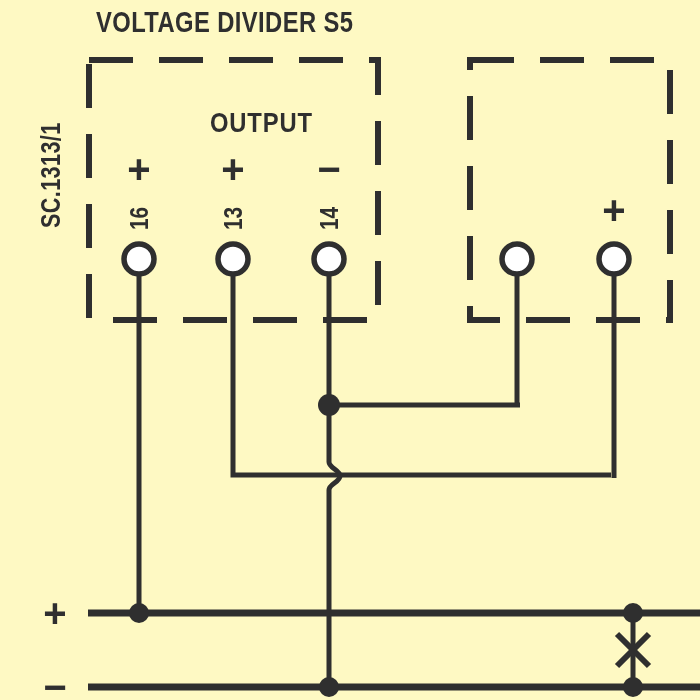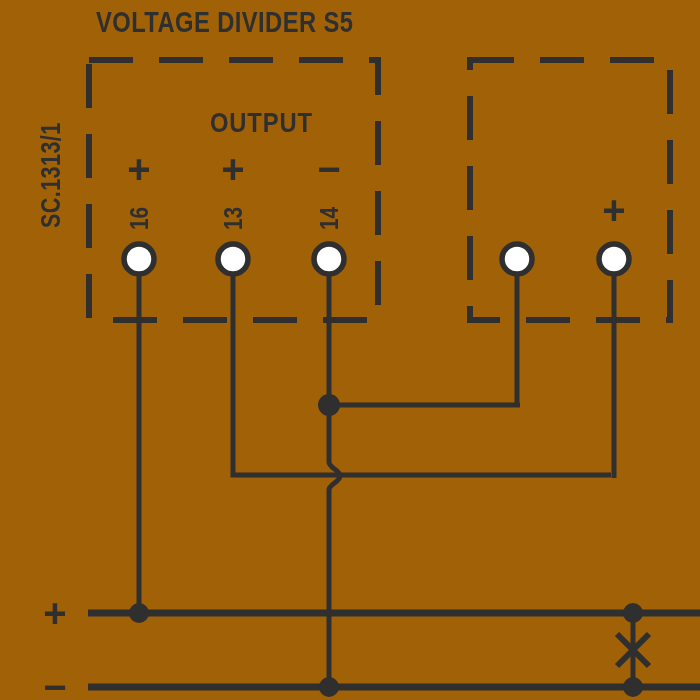--- a/index.html
+++ b/index.html
@@ -8,21 +8,21 @@
     padding: 0;
     background: #ffffff;
   }
   body {
     font-family: "Liberation Sans", sans-serif;
   }
   #diagram-root {
     position: relative;
     width: 700px;
     height: 700px;
-    background: #a16207;
+    background: #fef9c3;
     overflow: hidden;
   }
   #schematic {
     position: absolute;
     left: 0;
     top: 0;
     width: 700px;
     height: 700px;
     display: block;
   }

